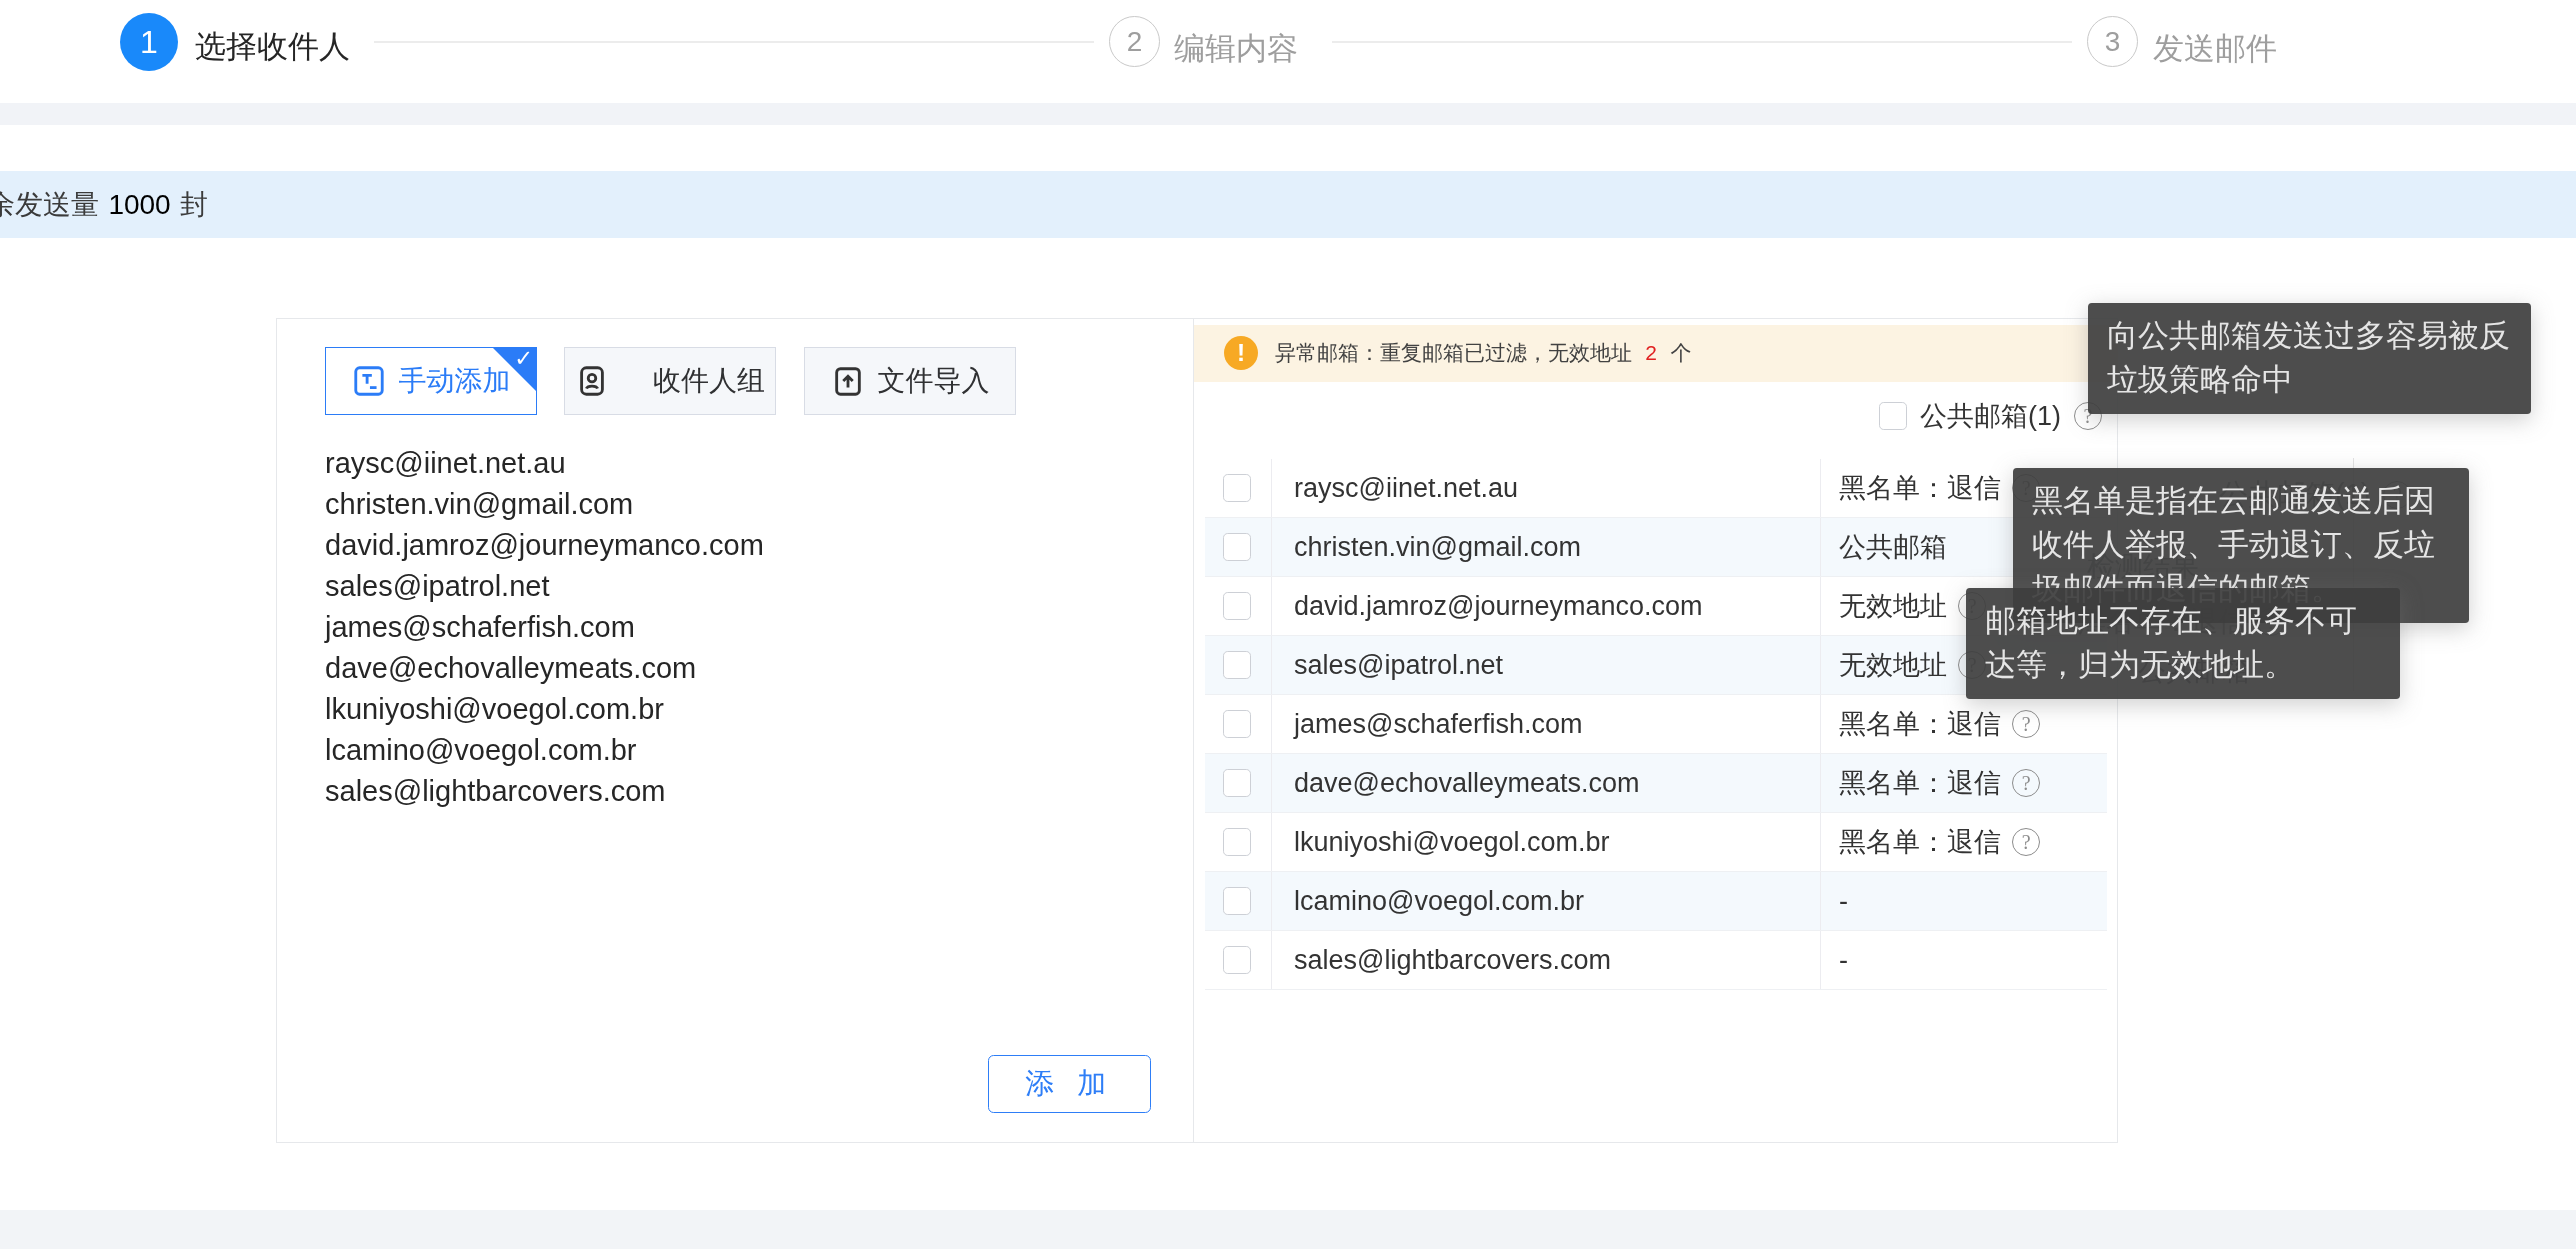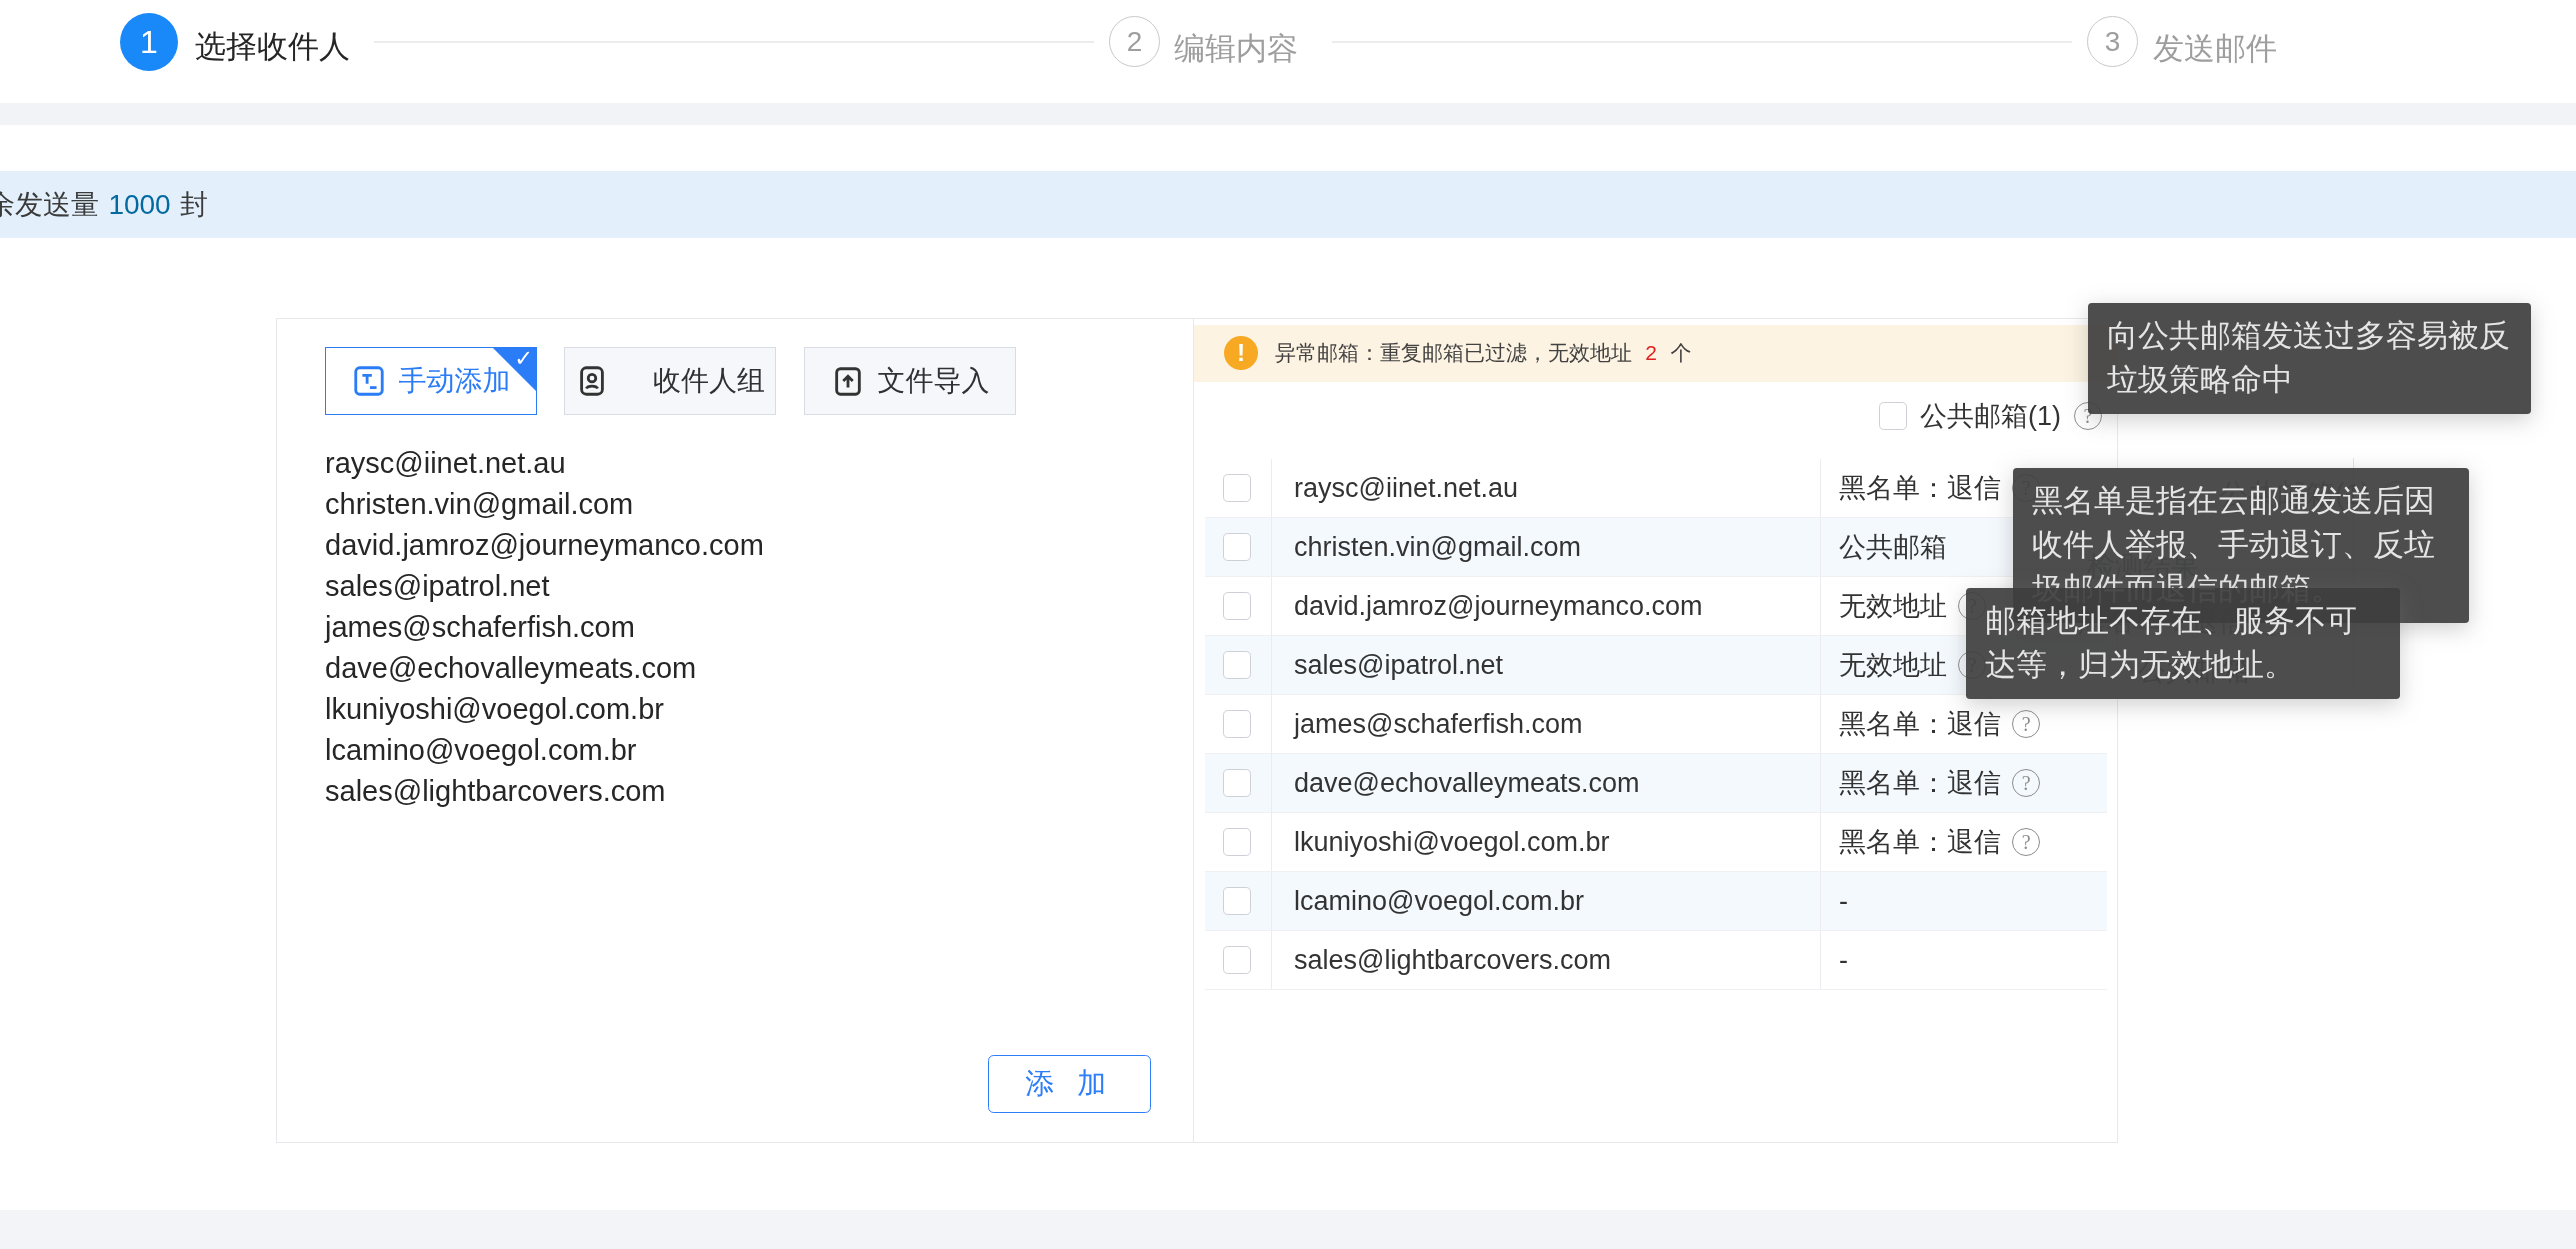--- a/index.html
+++ b/index.html
@@ -14,21 +14,21 @@
   .step-label{position:absolute;font-size:31px;white-space:nowrap;}
   .step-label.active{left:195px;top:26px;color:#262626;}
   .step-label.idle{color:#9e9e9e;top:28px;}
   .step-line{position:absolute;top:41px;height:1.9px;background:#ececec;}
 
   
   .band-top{position:absolute;left:0;top:103px;width:100%;height:21.6px;background:#f1f3f7;}
   .band-bottom{position:absolute;left:0;top:1210px;width:100%;height:39px;background:#f2f4f7;}
   .quota-banner{position:absolute;left:0;top:171px;width:100%;height:67px;background:#e3f0fc;overflow:hidden;}
   .quota-text{position:absolute;left:-13px;top:0;height:67px;display:flex;align-items:center;font-size:28px;color:#3b3b3b;white-space:nowrap;}
-  .quota-count{color:#0369a1;margin:0 9.4px;}
+  .quota-count{color:#000000;margin:0 9.4px;}
 
   
   .panel{position:absolute;left:276px;top:318px;width:1842px;height:825px;background:#fff;border:0.9px solid #e6e8eb;box-sizing:border-box;}
   .panel-divider{position:absolute;left:916px;top:0;width:0.9px;height:100%;background:#e6e8eb;}
 
   
   .tab{position:absolute;top:28px;width:212px;height:68px;box-sizing:border-box;display:flex;align-items:center;justify-content:center;gap:13px;font-size:28px;cursor:pointer;}
   .tab.idle{background:#f5f7fa;border:0.9px solid #d8dce5;color:#303133;}
   .tab.active{background:#fff;border:0.9px solid #2b7cf7;color:#2b7cf7;overflow:hidden;}
   .tab .corner{position:absolute;top:0;right:0;width:0;height:0;border-top:43px solid #2b7cf7;border-left:43px solid transparent;}

